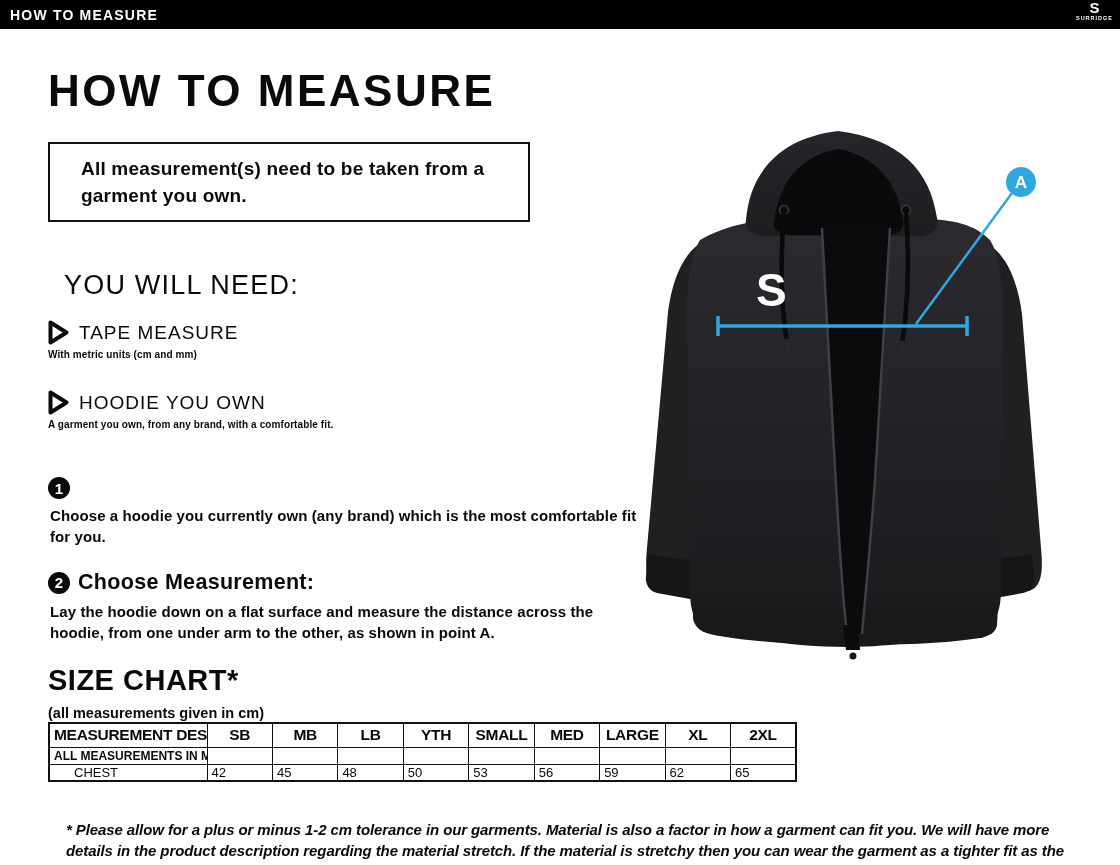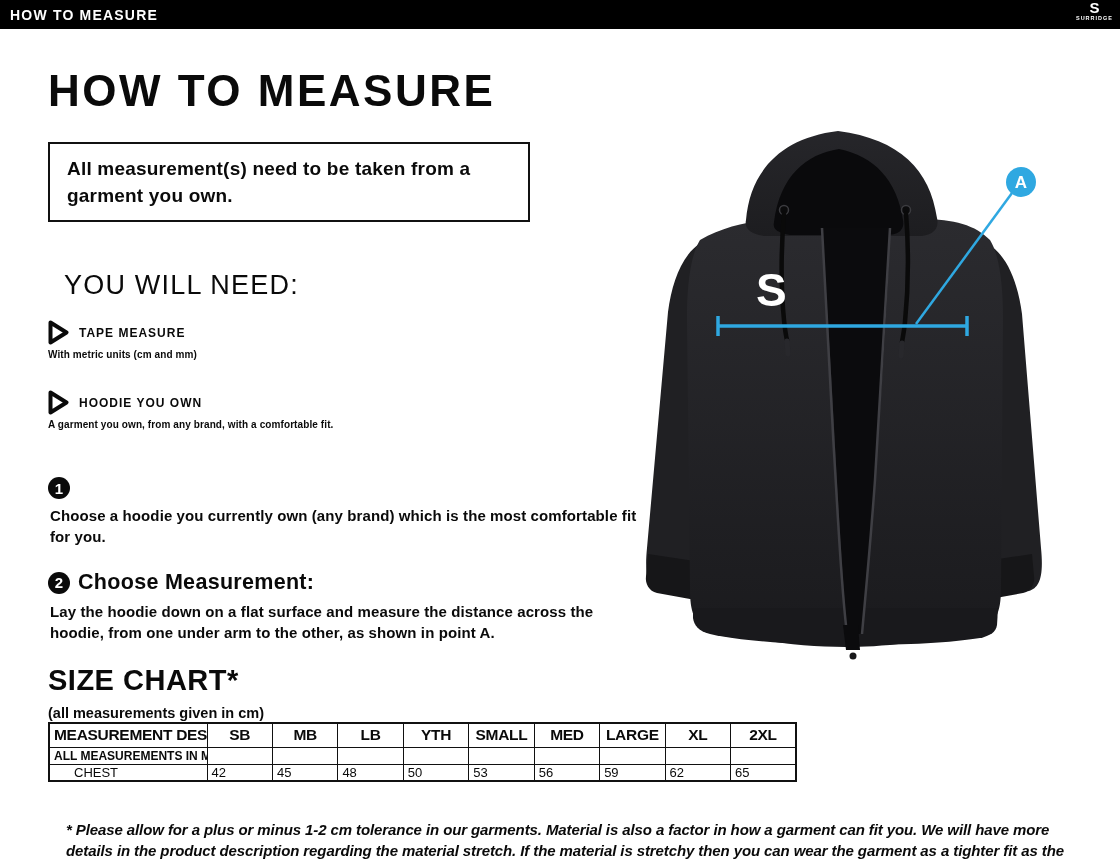--- a/index.html
+++ b/index.html
@@ -11,28 +11,28 @@
   }
   
   .topbar{position:absolute;top:0;left:0;width:1120px;height:29px;background:#000;display:flex;align-items:center;}
   .topbar-title{color:#fff;font-weight:bold;font-size:14px;letter-spacing:1.2px;margin-left:10px;}
   .brand{position:absolute;right:7px;top:1px;text-align:center;color:#fff;line-height:1;}
   .brand-s{display:block;font-size:15px;font-weight:bold;line-height:14px;}
   .brand-name{display:block;font-size:5.5px;font-weight:bold;letter-spacing:1px;margin-top:1px;}
   
   .page-title{position:absolute;left:48px;top:66px;margin:0;font-size:44px;font-weight:800;letter-spacing:2.5px;}
   .notice-box{position:absolute;left:48px;top:142px;width:482px;height:80px;border:2.5px solid #111;box-sizing:border-box;display:flex;align-items:center;}
-  .notice-box p{margin:2px;padding:0 15px;font-size:19px;font-weight:bold;line-height:27px;letter-spacing:.2px;}
+  .notice-box p{margin:16px;padding:0 15px;font-size:19px;font-weight:bold;line-height:27px;letter-spacing:.2px;}
   .ywn-title{position:absolute;left:48px;top:254px;margin:16px;font-size:27px;font-weight:400;letter-spacing:1.2px;}
   .need-item{position:absolute;left:48px;}
   .need-tape{top:320px;}
   .need-hoodie{top:390px;}
   .need-head{display:flex;align-items:center;gap:10px;}
   .tri-icon{display:inline-flex;}
-  .need-title{font-size:12px;font-weight:700;letter-spacing:1px;}
+  .need-title{font-size:19px;font-weight:400;letter-spacing:1px;}
   .need-desc{font-size:10px;font-weight:bold;margin-top:4px;letter-spacing:.1px;}
   .step{position:absolute;left:48px;}
   .step-1{top:477px;}
   .step-2{top:570px;}
   .step-head{display:flex;align-items:center;gap:8px;}
   .step-badge{width:22px;height:22px;border-radius:50%;background:#0a0a0a;color:#fff;font-size:15px;font-weight:bold;display:flex;align-items:center;justify-content:center;flex:0 0 auto;}
   .step-title{font-size:21.5px;font-weight:800;letter-spacing:.3px;}
   .step-desc{margin:7px 0 0 2px;font-size:15px;font-weight:bold;line-height:20.5px;max-width:600px;letter-spacing:.1px;}
   .sc-head{position:absolute;left:48px;top:664px;display:flex;align-items:baseline;gap:8px;flex-direction:column;}
   .sc-title{font-size:29px;font-weight:800;letter-spacing:.5px;}

